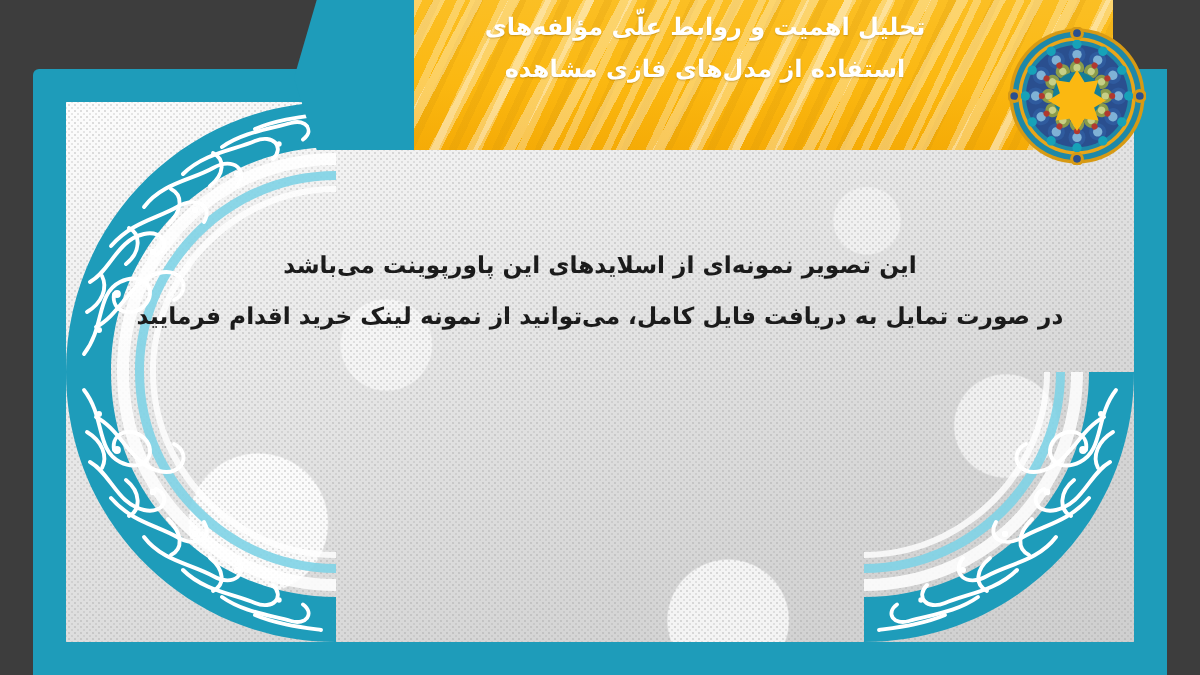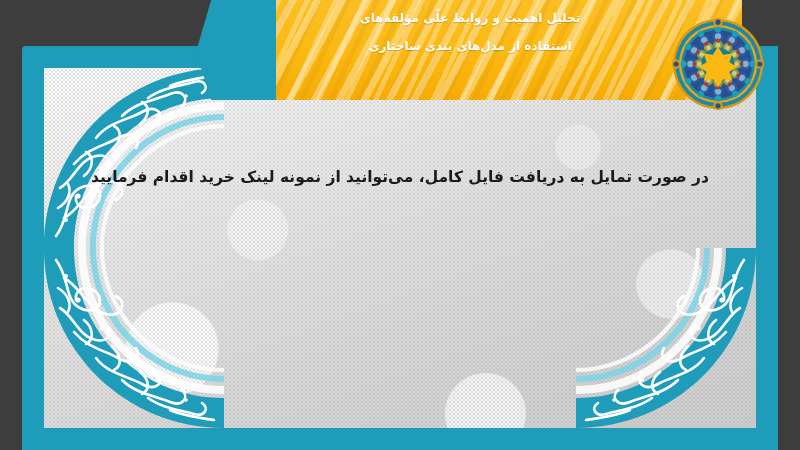--- a/index.html
+++ b/index.html
@@ -100,21 +100,21 @@
     background:#3d3d3d;
   }
 
   
   #title {
     position:absolute; left:280px; top:4px;
     width:380px;
     text-align:center;
     direction:rtl;
     color:#ffffff;
-    font-size:12px;
+    font-size:16px;
     line-height:28px;
     font-weight:bold;
     text-shadow:0 1px 1px rgba(120,80,0,.35);
     z-index:6;
   }
   #title .tline{ display:block; white-space:nowrap; }
 
   
   #medallion{
     position:absolute; left:672px; top:18px;
@@ -249,37 +249,38 @@
             <circle cx="58" cy="100" r="2.3"></circle>
             <circle cx="86" cy="72" r="2.1"></circle>
             <circle cx="114" cy="48" r="2"></circle>
             <circle cx="142" cy="28" r="1.8"></circle>
             <circle cx="22" cy="152" r="2"></circle>
           </g>
         </svg>
       </div>
 
       <div id="body-text">
+        <p>این تصویر نمونه‌ای از اسلایدهای این پاورپوینت می‌باشد</p>
         <p>در صورت تمایل به دریافت فایل کامل، می‌توانید از نمونه لینک خرید اقدام فرمایید</p>
       </div>
 
     </div>
 
   </div>
 
   <div id="dark-notch"></div>
 
   <div id="chevron"></div>
   <div id="banner">
     <div id="banner-inner"></div>
   </div>
 
   <div id="title">
     <span class="tline">تحلیل اهمیت و روابط علّی مؤلفه‌های</span>
-    <span class="tline">استفاده از مدل‌های بندی ساختاری</span>
+    <span class="tline">استفاده از مدل‌های فازی مشاهده</span>
   </div>
 
   <div id="medallion">
     <svg width="92" height="92" viewBox="0 0 100 100">
       <defs>
         <g id="petal">
           <circle cx="0" cy="-30" r="6.2" fill="#2f5b9e"></circle>
           <circle cx="0" cy="-30" r="3.4" fill="#7fb2d6"></circle>
           <circle cx="0" cy="-20.5" r="5.2" fill="#8a9b4a"></circle>
           <circle cx="0" cy="-20.5" r="2.6" fill="#c7cf86"></circle>

